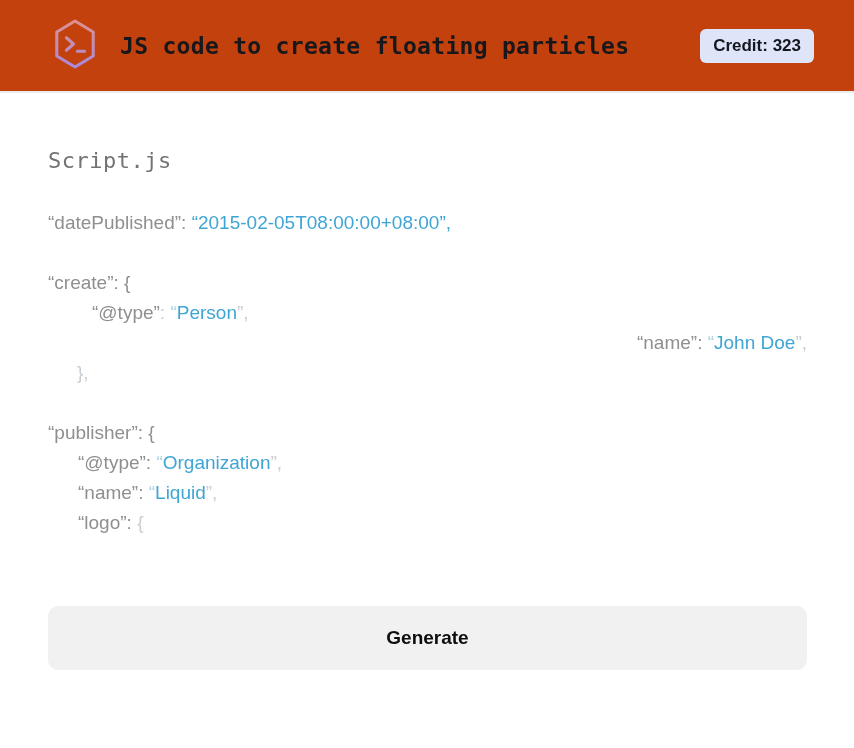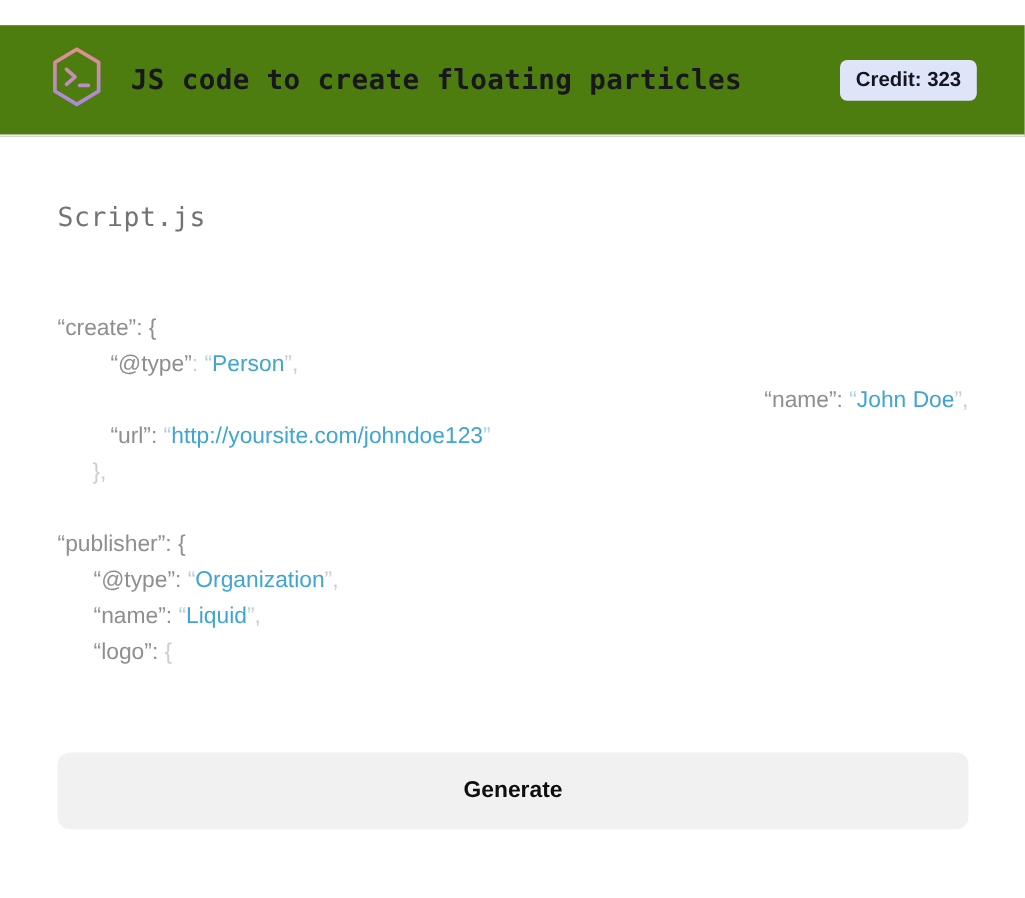--- a/index.html
+++ b/index.html
@@ -1,22 +1,22 @@
 <!DOCTYPE html>
 <html style="--accent-blue: #3fa5d3; --key-gray: #8f8f8f; --faint-gray: #c9ced3; --faint-blue: #aed2e3; --badge-bg: #dee5f9; --button-bg: #f1f1f2;"><head>
 <meta charset="utf-8">
 <style>
   * { margin:0; padding:0; box-sizing:border-box; }
   html,body { width:854px; height:748px; background:#ffffff; overflow:hidden;
               font-family:"Liberation Sans", sans-serif; }
 
   
   .header { height:93px; display:flex; align-items:center;
-            padding:0 40px 0 41px; background:#4d7c0f;
-            border-bottom:2px solid #ececec;margin-top:21px; }
+            padding:0 40px 0 52px; background:#c2410c;
+            border-bottom:2px solid #ececec; }
   .logo { width:46px; height:52px; display:flex; align-items:center; }
   .app-title { margin-left:22px;
                font-family:"DejaVu Sans Mono", monospace;
                font-size:23px; font-weight:600; letter-spacing:.3px;
                color:#17171c; white-space:nowrap; }
   .credit-badge { margin-left:auto; background:var(--badge-bg,#dee5f9);
                   border-radius:6px; padding:7px 13px;
                   font-size:17px; font-weight:700; color:#14171f;
                   white-space:nowrap; }
 
@@ -58,25 +58,25 @@
       </svg>
     </span>
   </div>
   <div class="app-title">JS code to create floating particles</div>
   <div class="credit-badge">Credit: 323</div>
 </div>
 
 <div class="main">
   <div class="filename">Script.js</div>
   <div class="code">
+      <div class="code-line"><span class="t-key">“datePublished”</span><span class="t-key">: </span><span class="t-value">“2015-02-05T08:00:00+08:00”,</span></div>
       <div class="code-line"></div>
       <div class="code-line"><span class="t-key">“create”</span><span class="t-key">: {</span></div>
       <div class="code-line" style="padding-left: 44px;"><span class="t-key">“@type”</span><span class="t-faint">: </span><span class="t-faintblue">“</span><span class="t-value">Person</span><span class="t-faint">”,</span></div>
       <div class="code-line" style="padding-left: 44px; text-align: right;"><span class="t-key">“name”</span><span class="t-key">: </span><span class="t-faintblue">“</span><span class="t-value">John Doe</span><span class="t-faint">”,</span></div>
-      <div class="code-line" style="padding-left: 44px;"><span class="t-key">“url”</span><span class="t-key">: </span><span class="t-faintblue">“</span><span class="t-value">http://yoursite.com/johndoe123</span><span class="t-faintblue">”</span></div>
       <div class="code-line" style="padding-left: 29px;"><span class="t-faint">},</span></div>
       <div class="code-line"></div>
       <div class="code-line"><span class="t-key">“publisher”</span><span class="t-key">: {</span></div>
       <div class="code-line" style="padding-left: 30px;"><span class="t-key">“@type”</span><span class="t-key">: </span><span class="t-faintblue">“</span><span class="t-value">Organization</span><span class="t-faint">”,</span></div>
       <div class="code-line" style="padding-left: 30px;"><span class="t-key">“name”</span><span class="t-key">: </span><span class="t-faintblue">“</span><span class="t-value">Liquid</span><span class="t-faint">”,</span></div>
       <div class="code-line" style="padding-left: 30px;"><span class="t-key">“logo”</span><span class="t-key">: </span><span class="t-faint">{</span></div>
     </div>
   <button class="generate-btn">Generate</button>
 </div>
 

